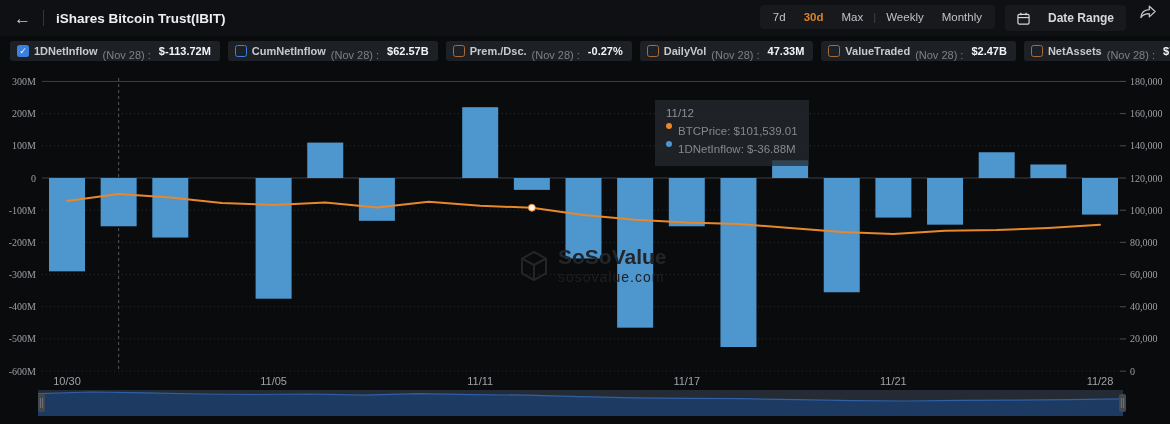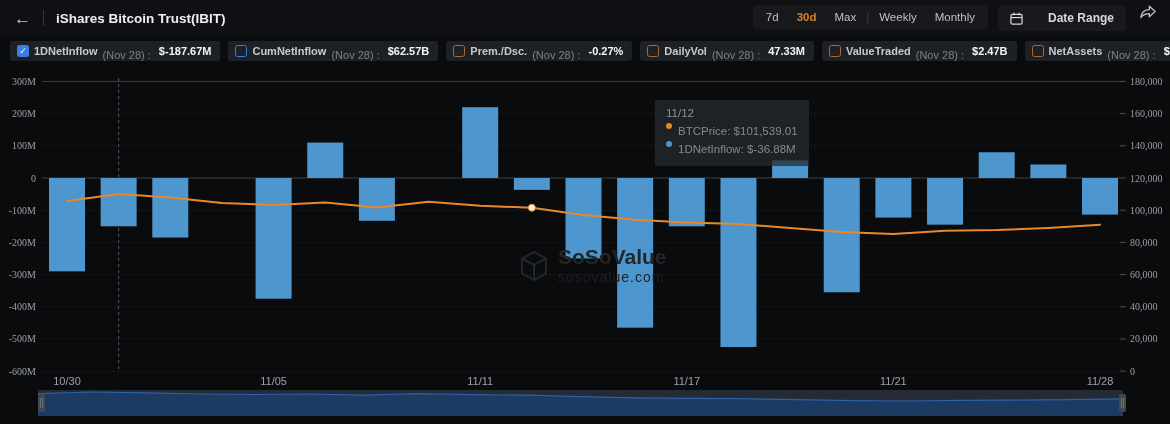--- a/index.html
+++ b/index.html
@@ -22,21 +22,21 @@
   .page-title { font-size:13.5px; font-weight:bold; color:#eceef0; }
   .h-right { display:flex; align-items:flex-start; gap:10px; }
   .period-group {
     display:flex; align-items:center; background:#17191d; border-radius:4px;
     padding:3px 4px; font-size:11.5px; color:#bfc2c6;
   }
   .period-btn { padding:3px 9px; cursor:pointer; border-radius:3px; white-space:nowrap; }
   .period-btn.selected { color:#d9822b; font-weight:bold; }
   .period-sep { color:#3e4146; padding:0 1px; }
   .date-range-btn {
-    display:flex; align-items:center; gap:25px; background:#17191d; border-radius:4px;
+    display:flex; align-items:center; gap:18px; background:#17191d; border-radius:4px;
     padding:6px 12px; font-size:12px; font-weight:bold; color:#d6d8db; cursor:pointer;
   }
   .share-btn { cursor:pointer; display:flex; align-items:center; margin-left:4px; }
   
   .stats-row {
     position:absolute; top:41px; left:10px; display:flex; gap:8px; align-items:center;
   }
   .stat-chip {
     display:flex; align-items:center; gap:5px; background:#1d2126; border-radius:3px;
     padding:3px 9px 3px 7px; font-size:11px; cursor:pointer; white-space:nowrap; height:20px;
@@ -105,21 +105,21 @@
         </svg>
     </span>
   </div>
 </div>
 
 <div class="stats-row">
     <div class="stat-chip">
       <span class="stat-cb" style="background: rgb(59, 127, 224);">✓</span>
       <span class="stat-label">1DNetInflow</span>
       <span class="stat-date">(Nov 28) :</span>
-      <span class="stat-value">$-187.67M</span>
+      <span class="stat-value">$-113.72M</span>
     </div>
     <div class="stat-chip">
       <span class="stat-cb" style="border: 1.5px solid rgb(59, 127, 224);"></span>
       <span class="stat-label">CumNetInflow</span>
       <span class="stat-date">(Nov 28) :</span>
       <span class="stat-value">$62.57B</span>
     </div>
     <div class="stat-chip">
       <span class="stat-cb" style="border: 1.5px solid rgb(169, 106, 53);"></span>
       <span class="stat-label">Prem./Dsc.</span>

